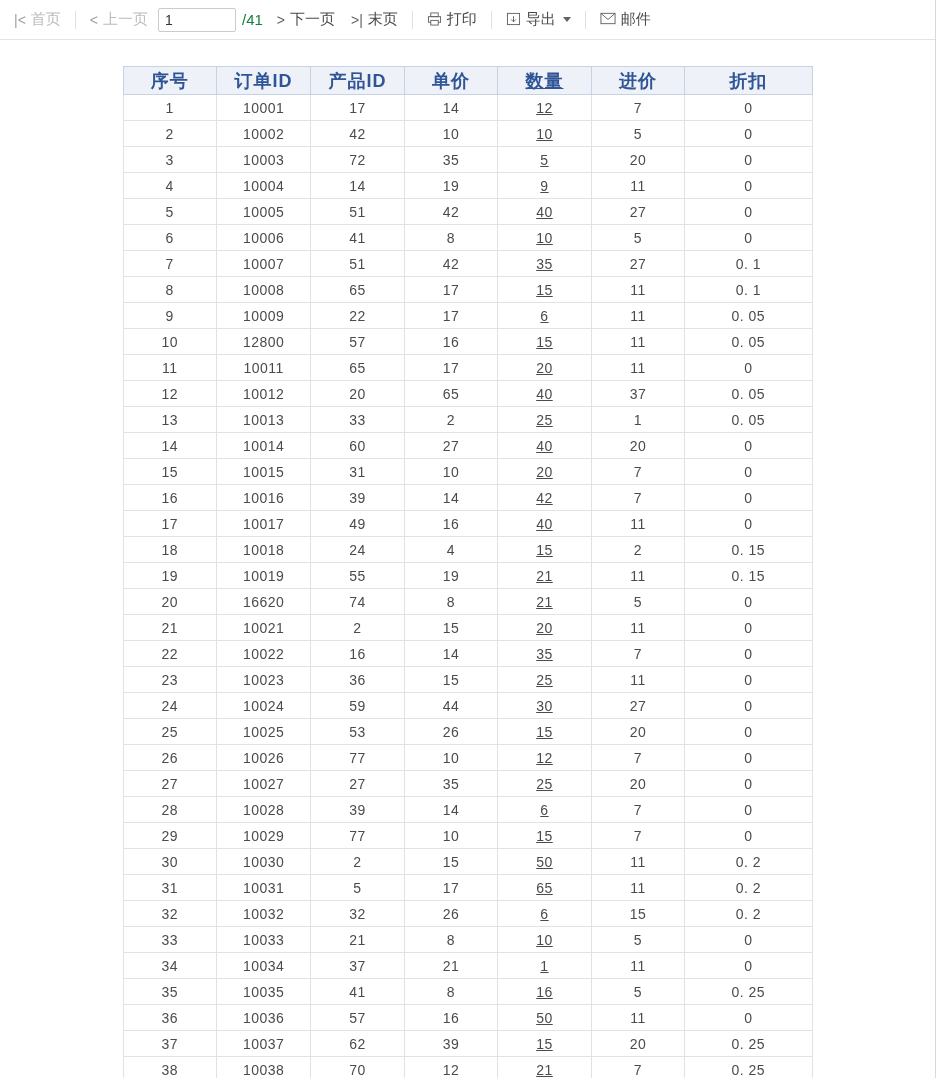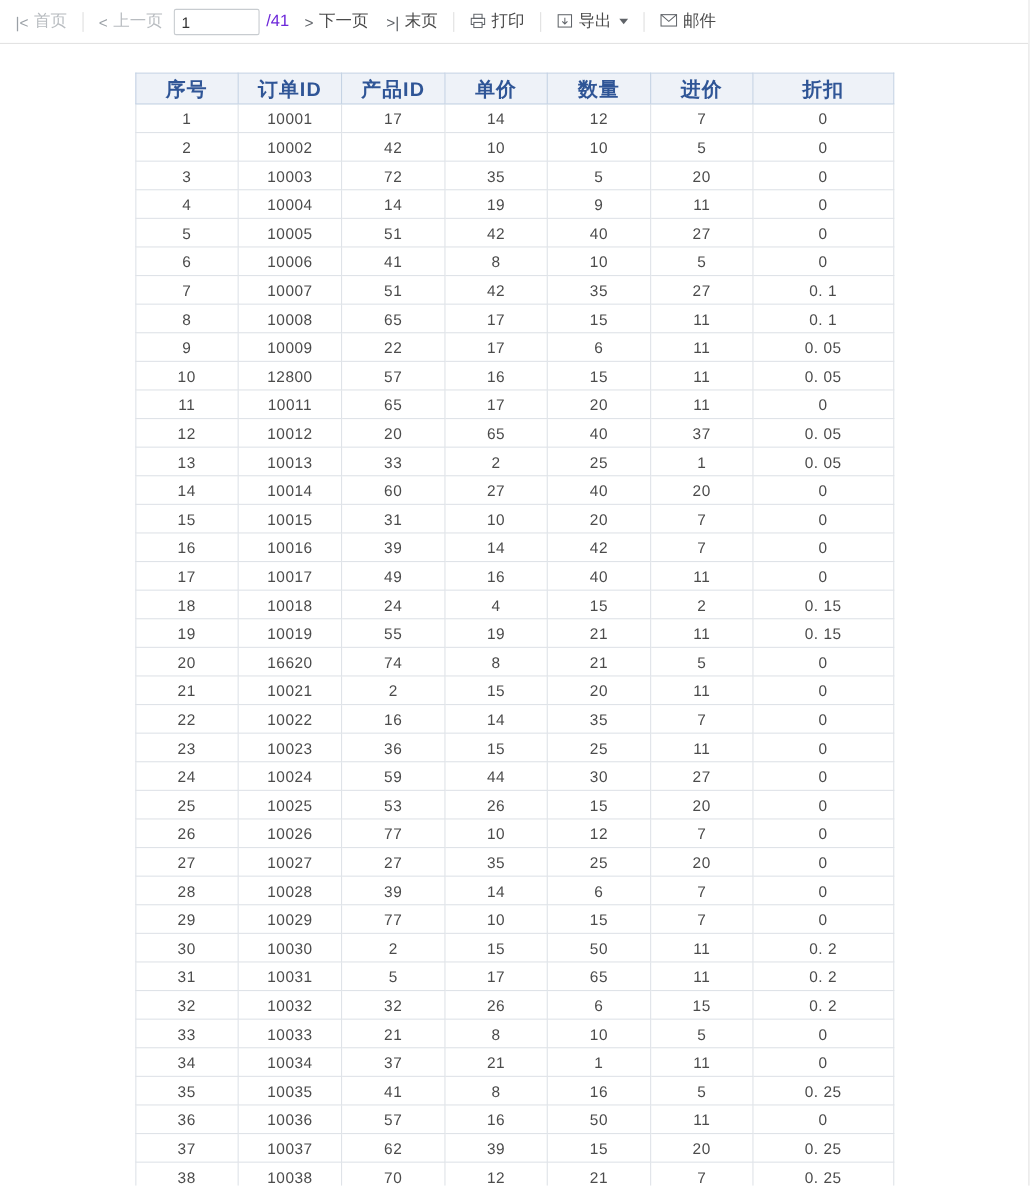--- a/index.html
+++ b/index.html
@@ -54,21 +54,21 @@
     border-radius: 2px;
     padding: 0 6px;
     font-size: 14px;
     font-family: "Liberation Sans", sans-serif;
     color: #333;
     outline: none;
     margin: 0 6px 0 2px;
   }
   .total-pages {
     font-size: 15px;
-    color: #6d28d9;
+    color: #15803d;
     margin-right: 6px;
   }
   .tb-sep {
     width: 1px;
     height: 18px;
     background: #e0e0e0;
     margin: 0 6px;
   }
   .caret {
     width: 0; height: 0;
@@ -108,21 +108,21 @@
     font-size: 14px;
     color: #4b4b4b;
     background: #fff;
     letter-spacing: .5px;
   }
   table.grid tr td:first-child { border-left: 1px solid #dfe3e8; }
   .col-seq { width: 96px; }
   .col-order { width: 96px; }
   .col-prod { width: 96px; }
   .col-price { width: 96px; }
-  .col-qty { width: 96px; }
+  .col-qty { width: 96px; text-decoration: underline; }
   .col-cost { width: 96px; }
   .col-disc { width: 131px; }
 </style>
 </head>
 <body>
 
 <div id="page">
 
   <div class="toolbar">
 

